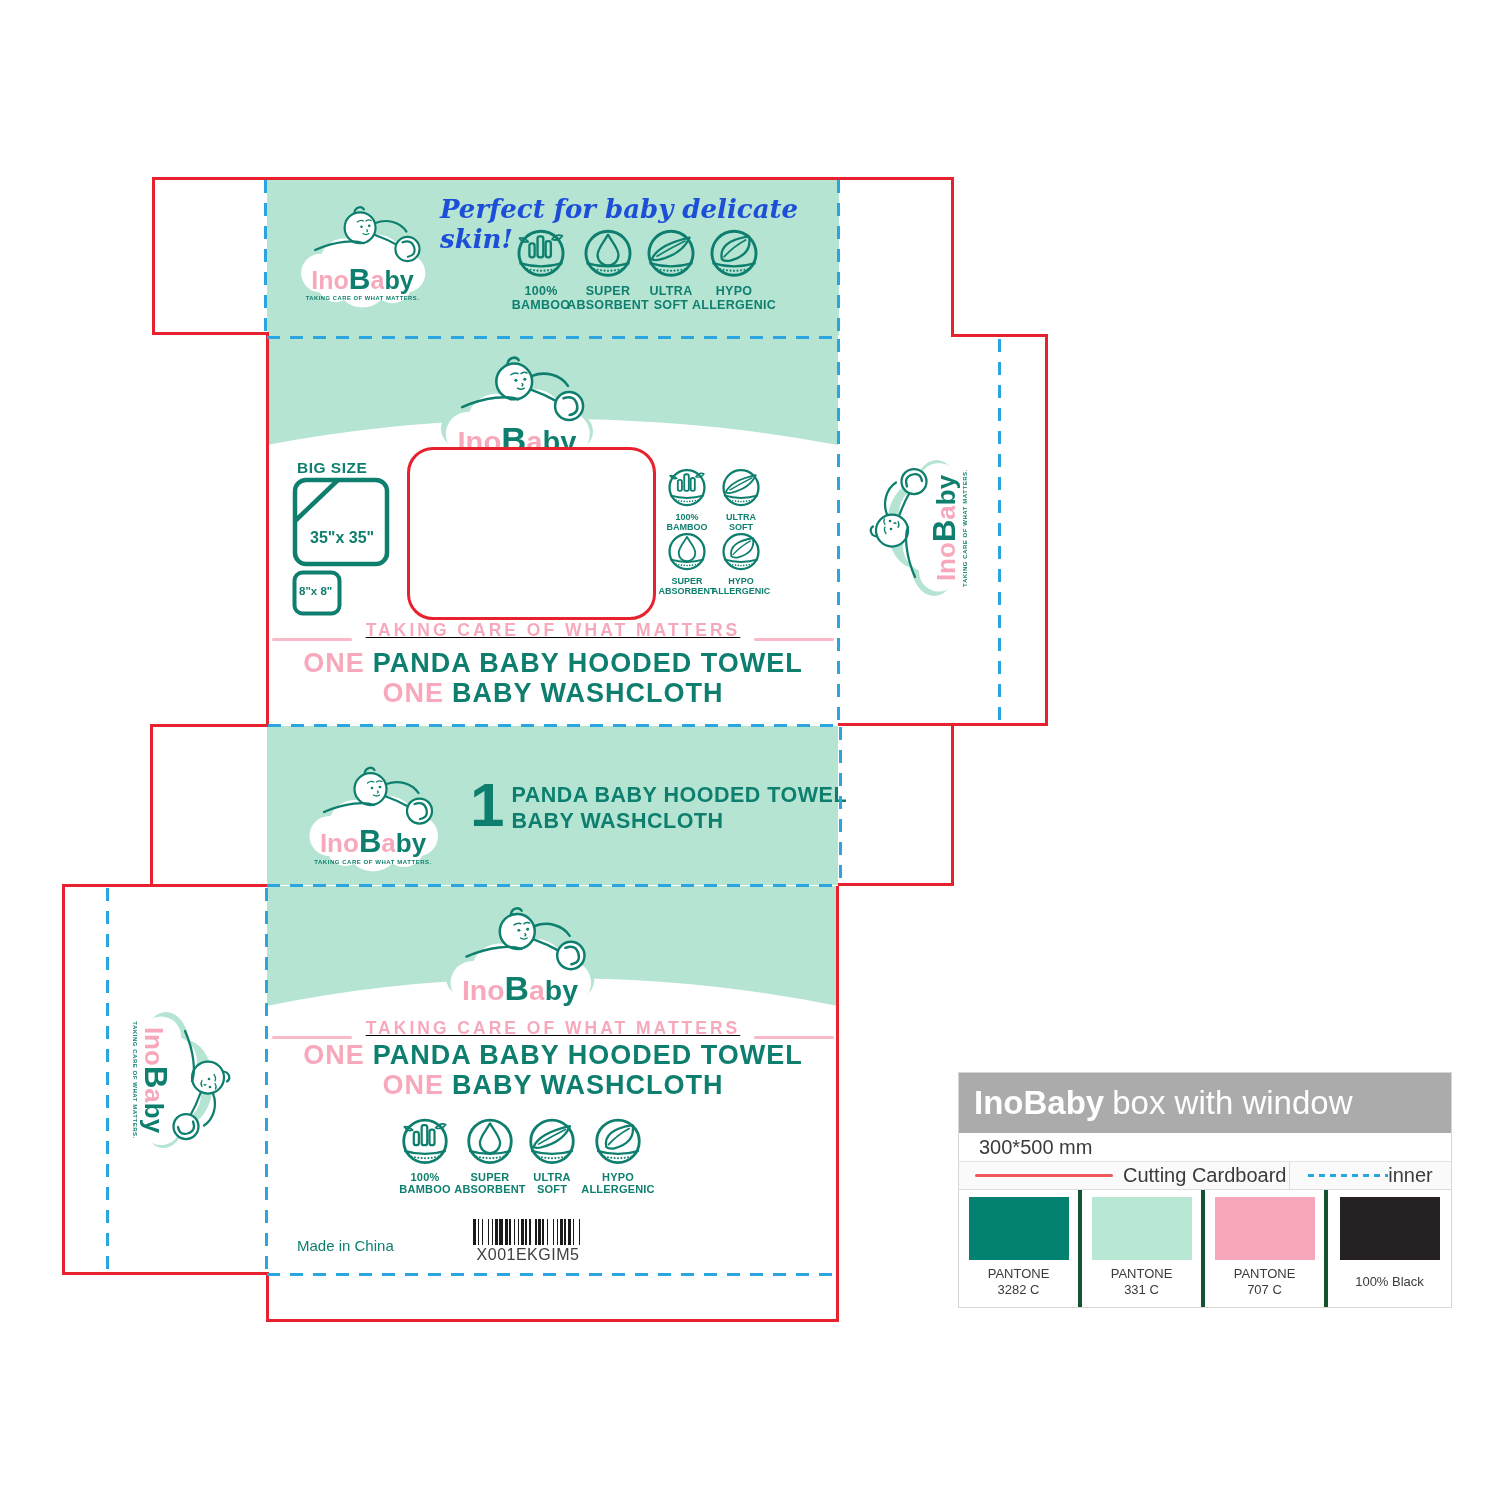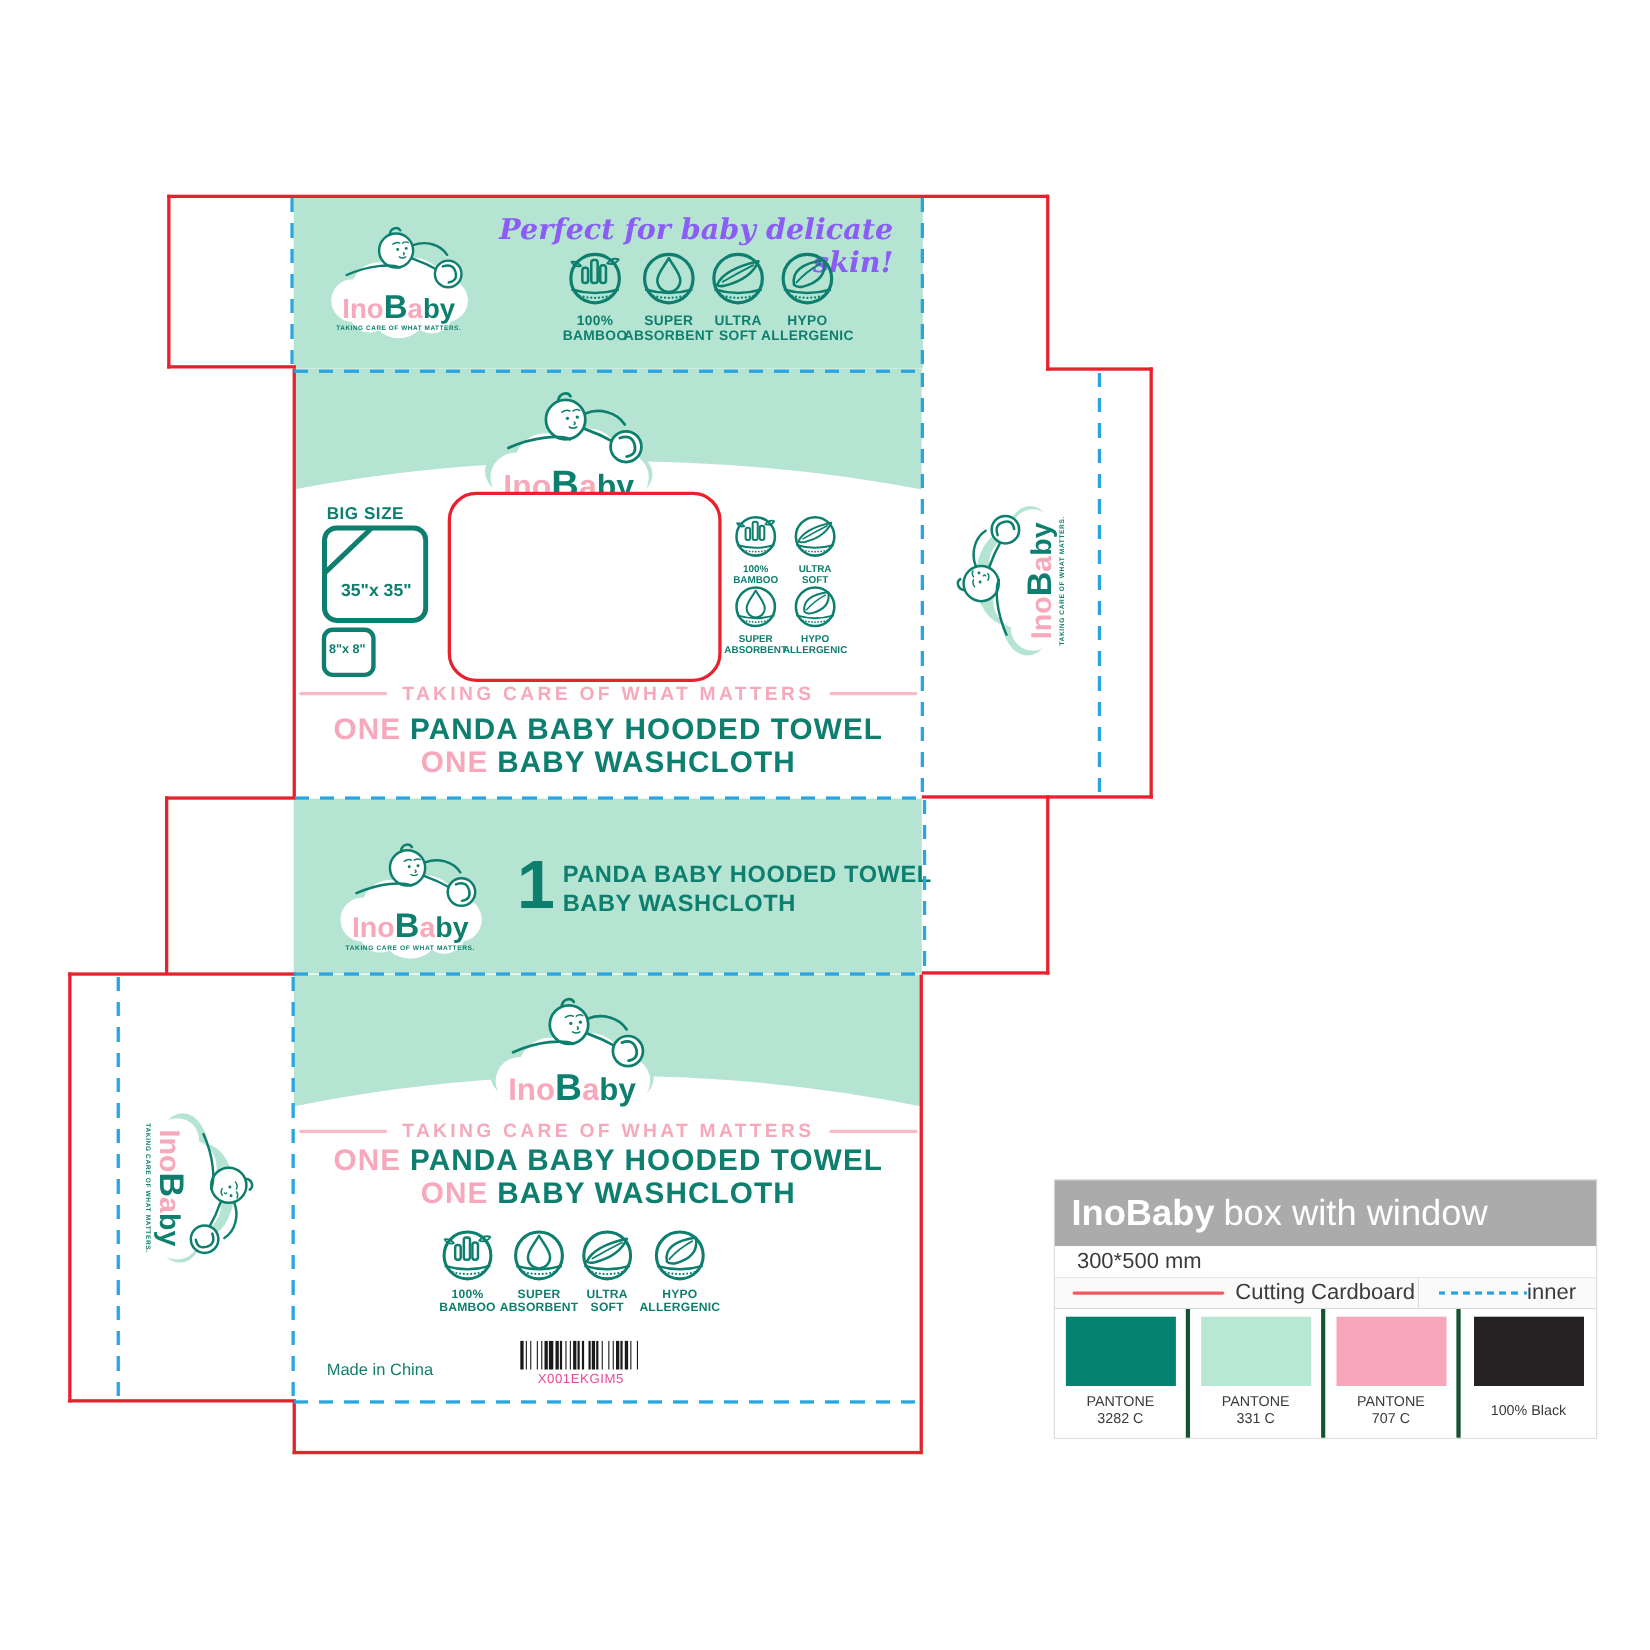--- a/index.html
+++ b/index.html
@@ -22,42 +22,42 @@
   .rot{position:absolute;z-index:12;}
   .rot svg{position:absolute;left:0;top:0;}
   
   .icon{position:absolute;display:flex;flex-direction:column;align-items:center;z-index:15;}
   .icon svg{display:block;width:100%;height:auto;}
   .il{white-space:nowrap;color:#0E7F6E;font-weight:bold;text-align:center;line-height:1.12;width:max-content;}
   .sz-l .il{font-size:12.5px;letter-spacing:.3px;}
   .sz-s .il{font-size:9px;}
   .sz-m .il{font-size:11px;letter-spacing:.2px;}
   
-  .headline{position:absolute;z-index:15;color:#8b5cf6;font-family:"DejaVu Serif",serif;font-style:italic;font-weight:bold;text-align:right;}
-  .divider{position:absolute;display:flex;align-items:center;gap:14px;z-index:15;}
+  .headline{position:absolute;z-index:15;color:#1d4ed8;font-family:"DejaVu Serif",serif;font-style:italic;font-weight:bold;text-align:left;}
+  .divider{position:absolute;display:flex;align-items:flex-end;gap:14px;z-index:15;text-decoration:underline;}
   .dline{flex:1;height:3px;background:#F9B9C8;border-radius:2px;}
   .dtext{color:#F6A9BB;font-weight:bold;font-size:17.5px;letter-spacing:3px;white-space:nowrap;}
   .prod-line{position:absolute;width:566px;text-align:center;font-weight:bold;font-size:27px;letter-spacing:1px;z-index:15;white-space:nowrap;}
   .qty{color:#F7A9BB;}
   .item{color:#0E7F6E;margin-left:8px;}
   
   .bigsize-label{position:absolute;color:#0E7F6E;font-weight:bold;font-size:15.5px;letter-spacing:.5px;z-index:15;}
   .sq{position:absolute;z-index:15;}
   .sq-text{position:absolute;color:#0E7F6E;font-weight:bold;z-index:16;}
   .window{position:absolute;border:3px solid #E8212E;border-radius:26px;background:#fff;z-index:30;}
   
   .flap-count{display:flex;position:absolute;z-index:15;align-items:flex-start;}
   .big-one{font-size:62px;font-weight:bold;color:#0E7F6E;line-height:.85;margin-right:7px;}
   .count-lines{padding-top:3px;}
   .count-lines div{font-size:21.5px;font-weight:bold;color:#0E7F6E;letter-spacing:.5px;line-height:1.22;white-space:nowrap;}
   .made-in{position:absolute;color:#0E7F6E;font-size:15px;z-index:15;}
   .barcode{position:absolute;z-index:15;text-align:center;}
   .bars{height:26px;display:flex;justify-content:center;align-items:stretch;}
   .bars i{display:block;height:26px;}
-  .bc-text{font-size:12px;color:#ec4899;margin-top:1px;letter-spacing:.5px;}
+  .bc-text{font-size:16px;color:#404040;margin-top:1px;letter-spacing:.5px;}
   
   .legend{position:absolute;left:958px;top:1072px;width:492px;z-index:50;border:1px solid #d6d6d6;background:#fff;}
   .lg-title{height:60px;background:#ABABAB;color:#fff;font-size:33px;display:flex;align-items:center;padding-left:15px;}
   .lg-title b{font-weight:bold;margin-right:8px;}
   .lg-sub{height:26px;background:#EFEFEF;border-bottom:1px solid #dcdcdc;color:#3b3b3b;font-size:20px;display:flex;align-items:center;padding-left:14px;}
   .lg-size{height:28px;background:#fff;border-bottom:1px solid #e3e3e3;color:#3b3b3b;font-size:20px;display:flex;align-items:center;padding-left:20px;}
   .lg-lines{height:27px;display:flex;border-bottom:1px solid #dcdcdc;background:#FAFAFA;}
   .lg-cut{width:330px;display:flex;align-items:center;border-right:1px solid #dcdcdc;}
   .lg-cut .red-sample{width:138px;height:3px;background:#F05A5F;margin-left:16px;margin-right:10px;border-radius:2px;}
   .lg-cut span{color:#3b3b3b;font-size:20px;}

